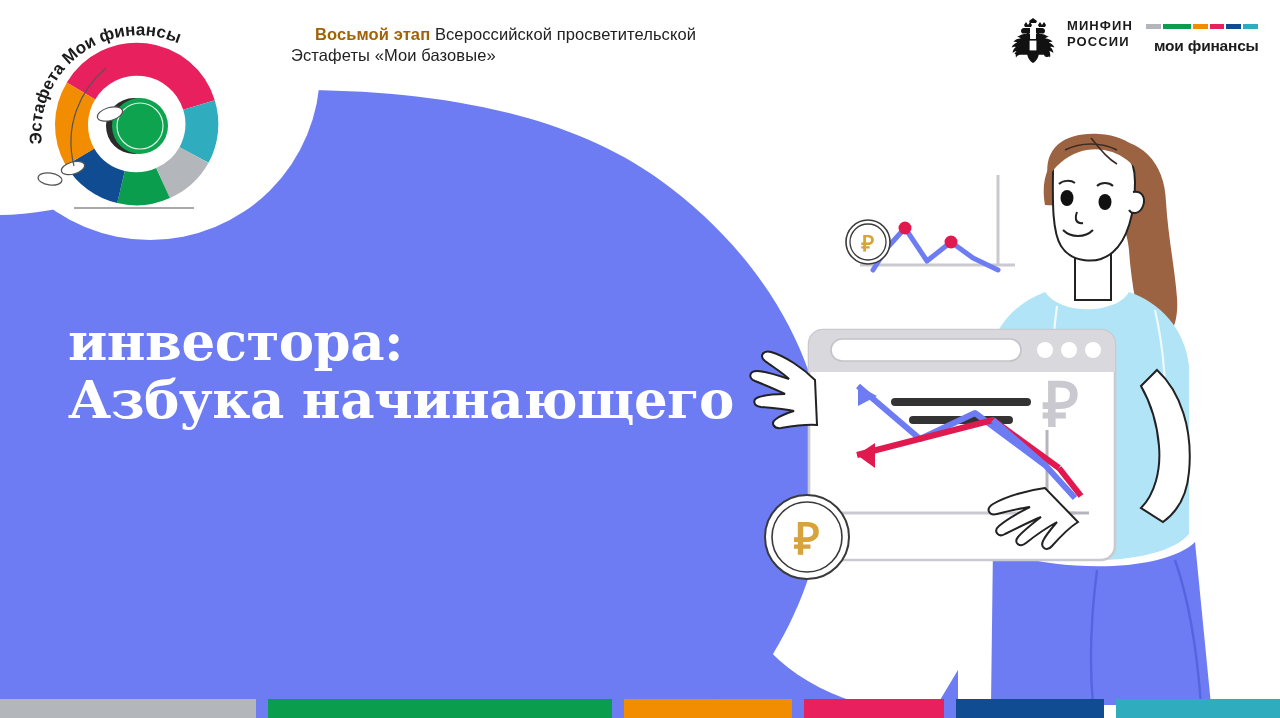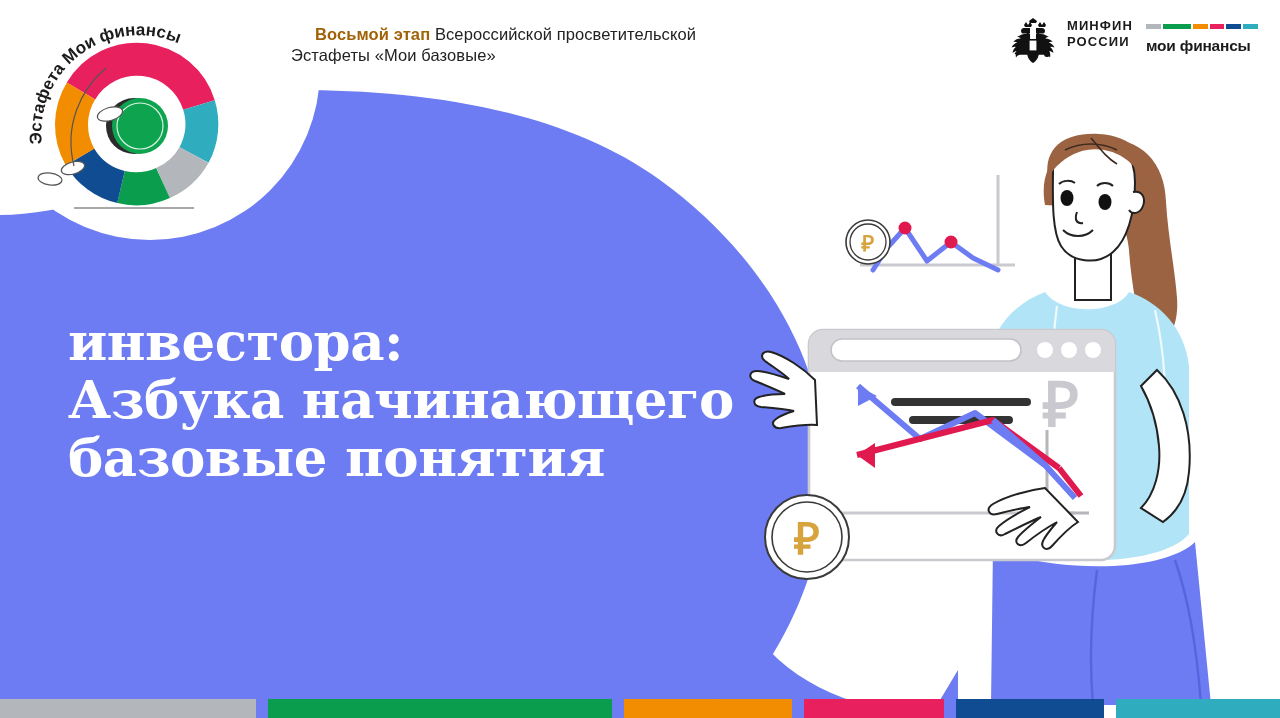--- a/index.html
+++ b/index.html
@@ -20,21 +20,21 @@
   
   .minfin{position:absolute;left:1011px;top:18px;display:flex;align-items:flex-start;gap:12px;}
   .minfin-eagle{width:44px;height:48px;display:block;}
   .minfin-words{
     font-size:13px;line-height:16px;letter-spacing:1.1px;color:#1b1b1b;font-weight:600;
   }
   .mf-logo{position:absolute;left:1146px;top:24px;width:112px;}
   .mf-bars{display:flex;height:5px;width:112px;gap:2px;margin-bottom:8px;}
   .mf-bars i{display:block;flex:1;height:5px;}
   .mf-word{
-    font-size:15.5px;font-weight:700;color:#1b1b1b;letter-spacing:-.2px;white-space:nowrap;
+    font-size:15.5px;font-weight:700;color:#1b1b1b;letter-spacing:-.2px;white-space:nowrap;margin-left:8px;
   }
   
   .estafeta{position:absolute;left:22px;top:6px;width:230px;height:215px;}
   
   .title{
     position:absolute;left:68px;top:312px;width:740px;
     font-family:"DejaVu Serif","Liberation Serif",serif;
     font-weight:700;color:#ffffff;font-size:53px;line-height:58px;
     letter-spacing:-.5px;
   }
@@ -163,21 +163,20 @@
       <i style="background:#e8205e"></i>
       <i style="background:#0f4c92"></i>
       <i style="background:#2fadbe"></i>
     </div>
     <div class="mf-word">мои финансы</div>
   </div>
 
   <div class="title">
     <span class="ln">инвестора:</span>
     <span class="ln">Азбука начинающего</span>
-    <span class="ln">базовые понятия</span>
   </div>
 
   <svg class="illus" viewBox="0 0 535 575" xmlns="http://www.w3.org/2000/svg">
 
     <g>
       <path d="M115 135 H270" stroke="#c9c9cf" stroke-width="3" fill="none"></path>
       <path d="M253 45 V135" stroke="#c9c9cf" stroke-width="3" fill="none"></path>
       <path d="M128 140 L142 118 L160 98 L182 131 L206 112 L228 128 L253 140" stroke="#6d7cf2" stroke-width="5" fill="none" stroke-linejoin="round" stroke-linecap="round"></path>
       <circle cx="160" cy="98" r="6.5" fill="#e0194f"></circle>
       <circle cx="206" cy="112" r="6.5" fill="#e0194f"></circle>

